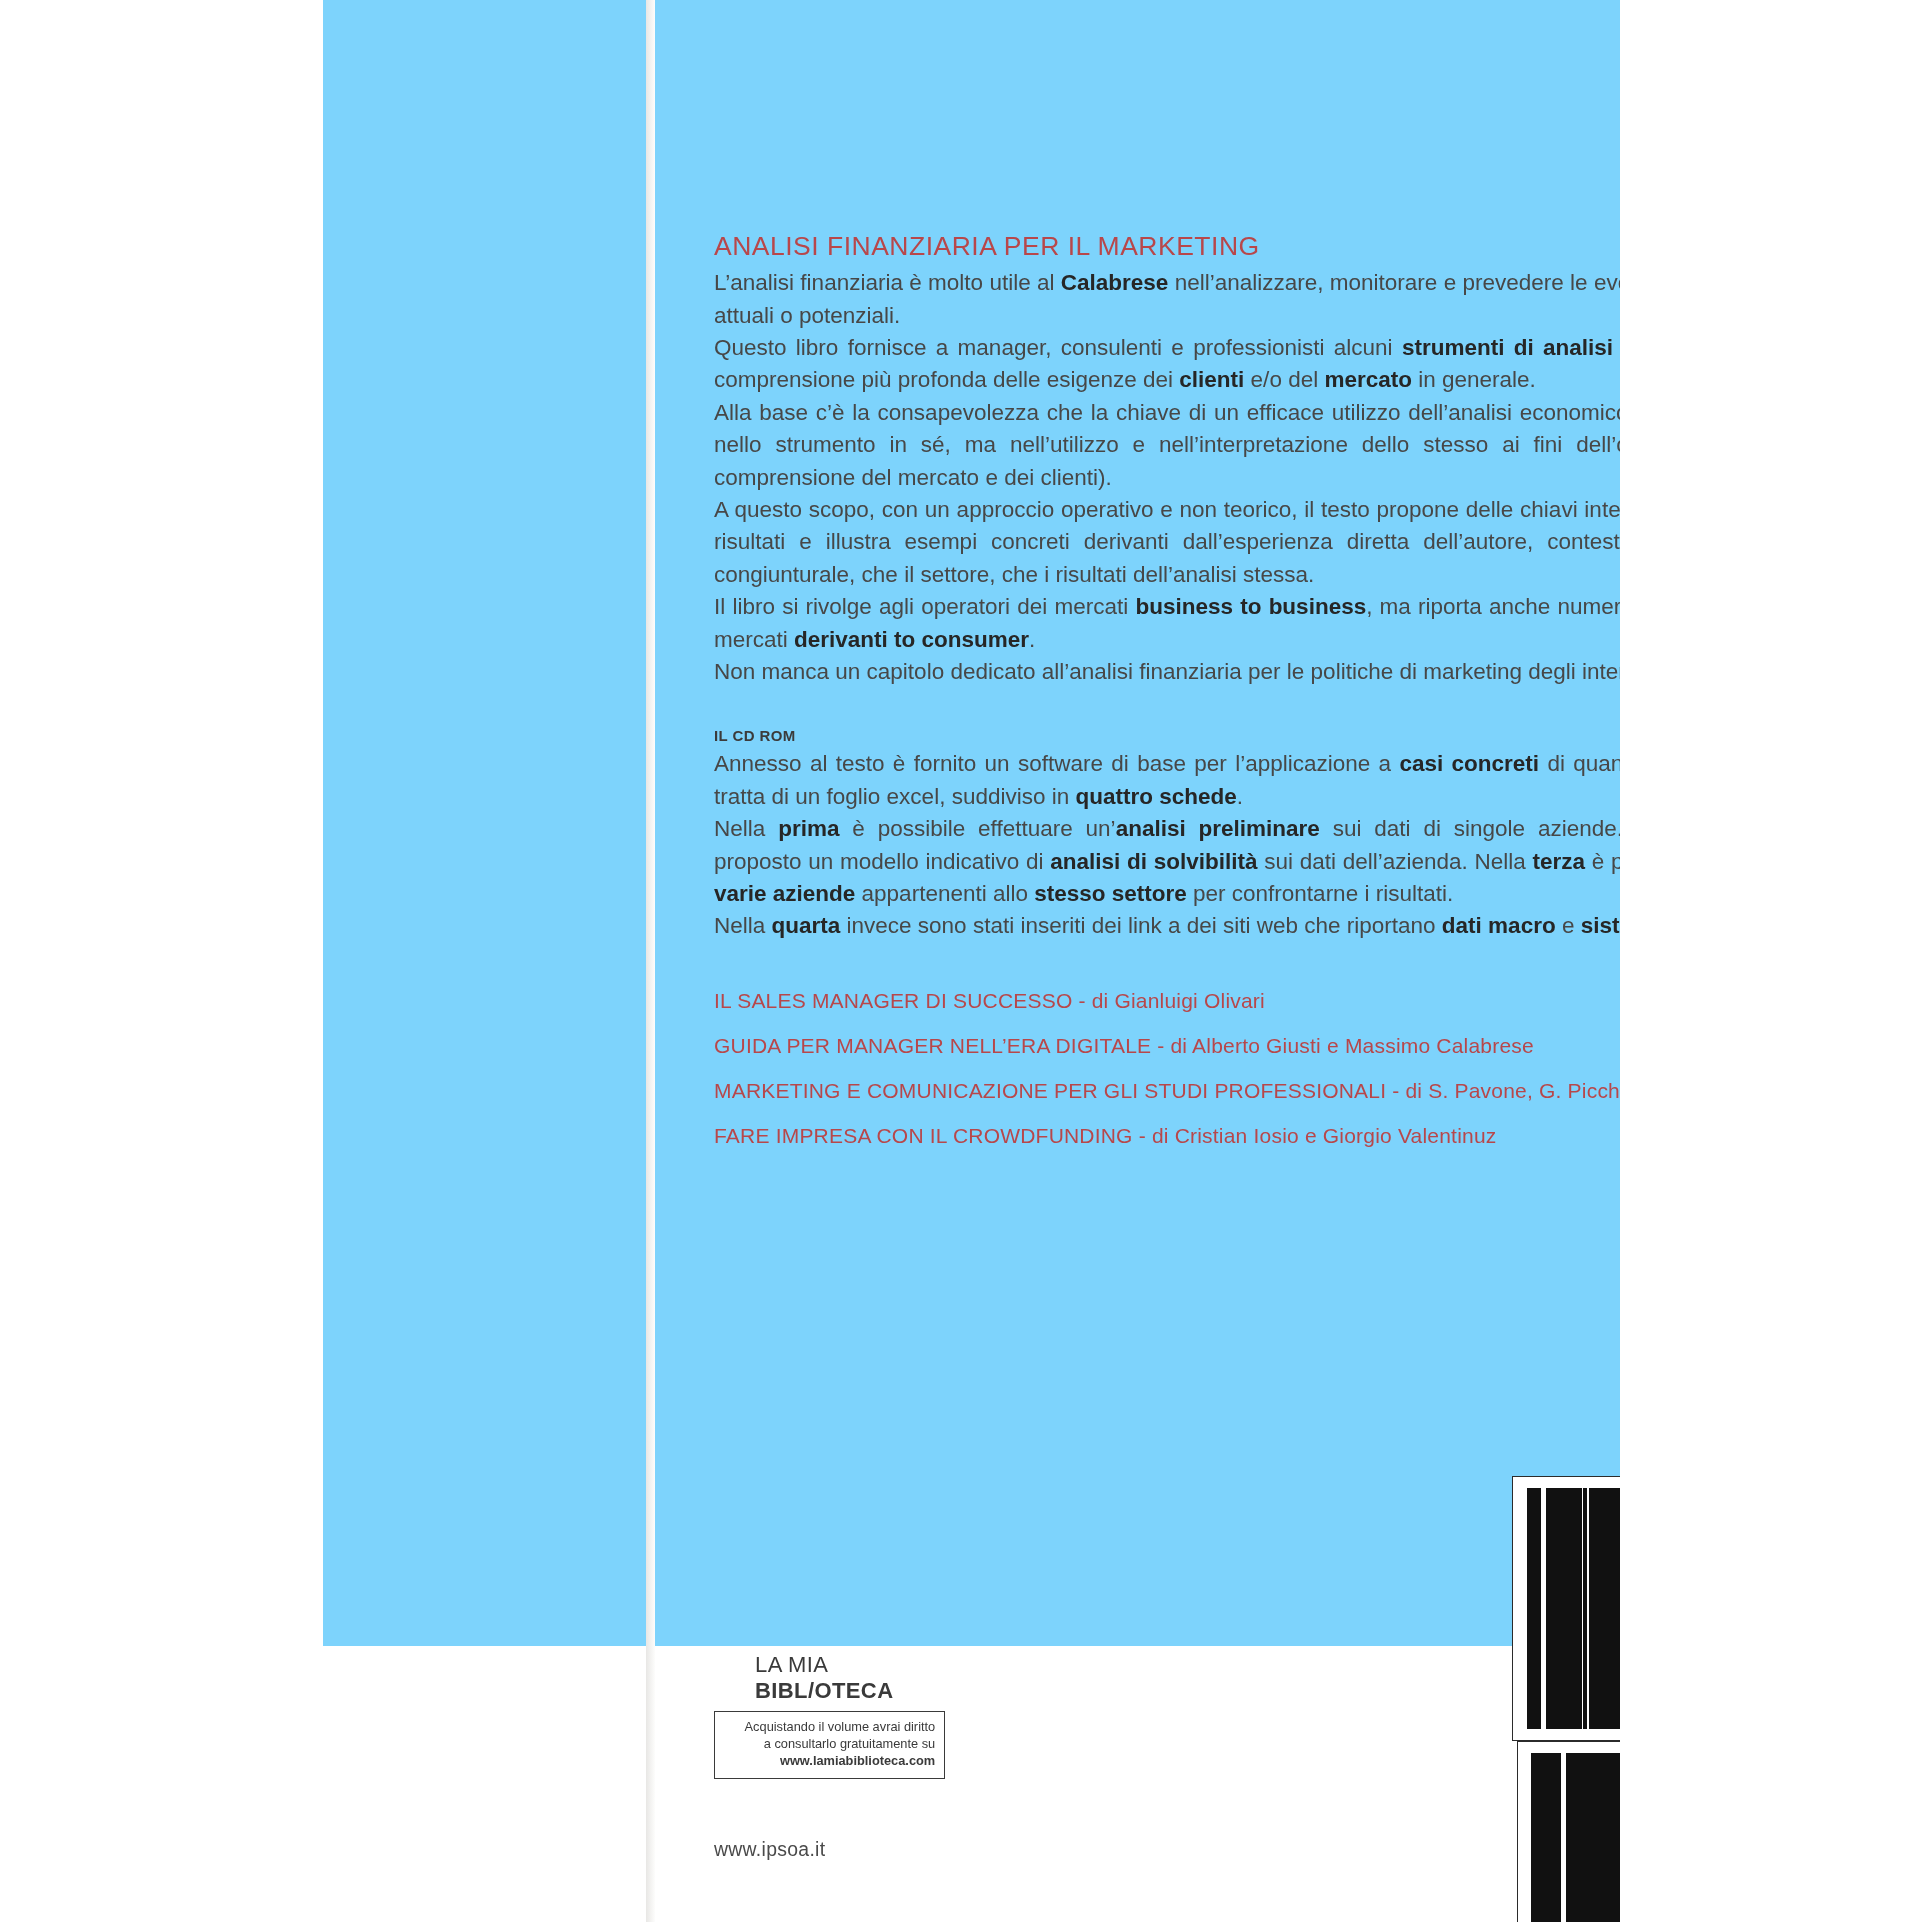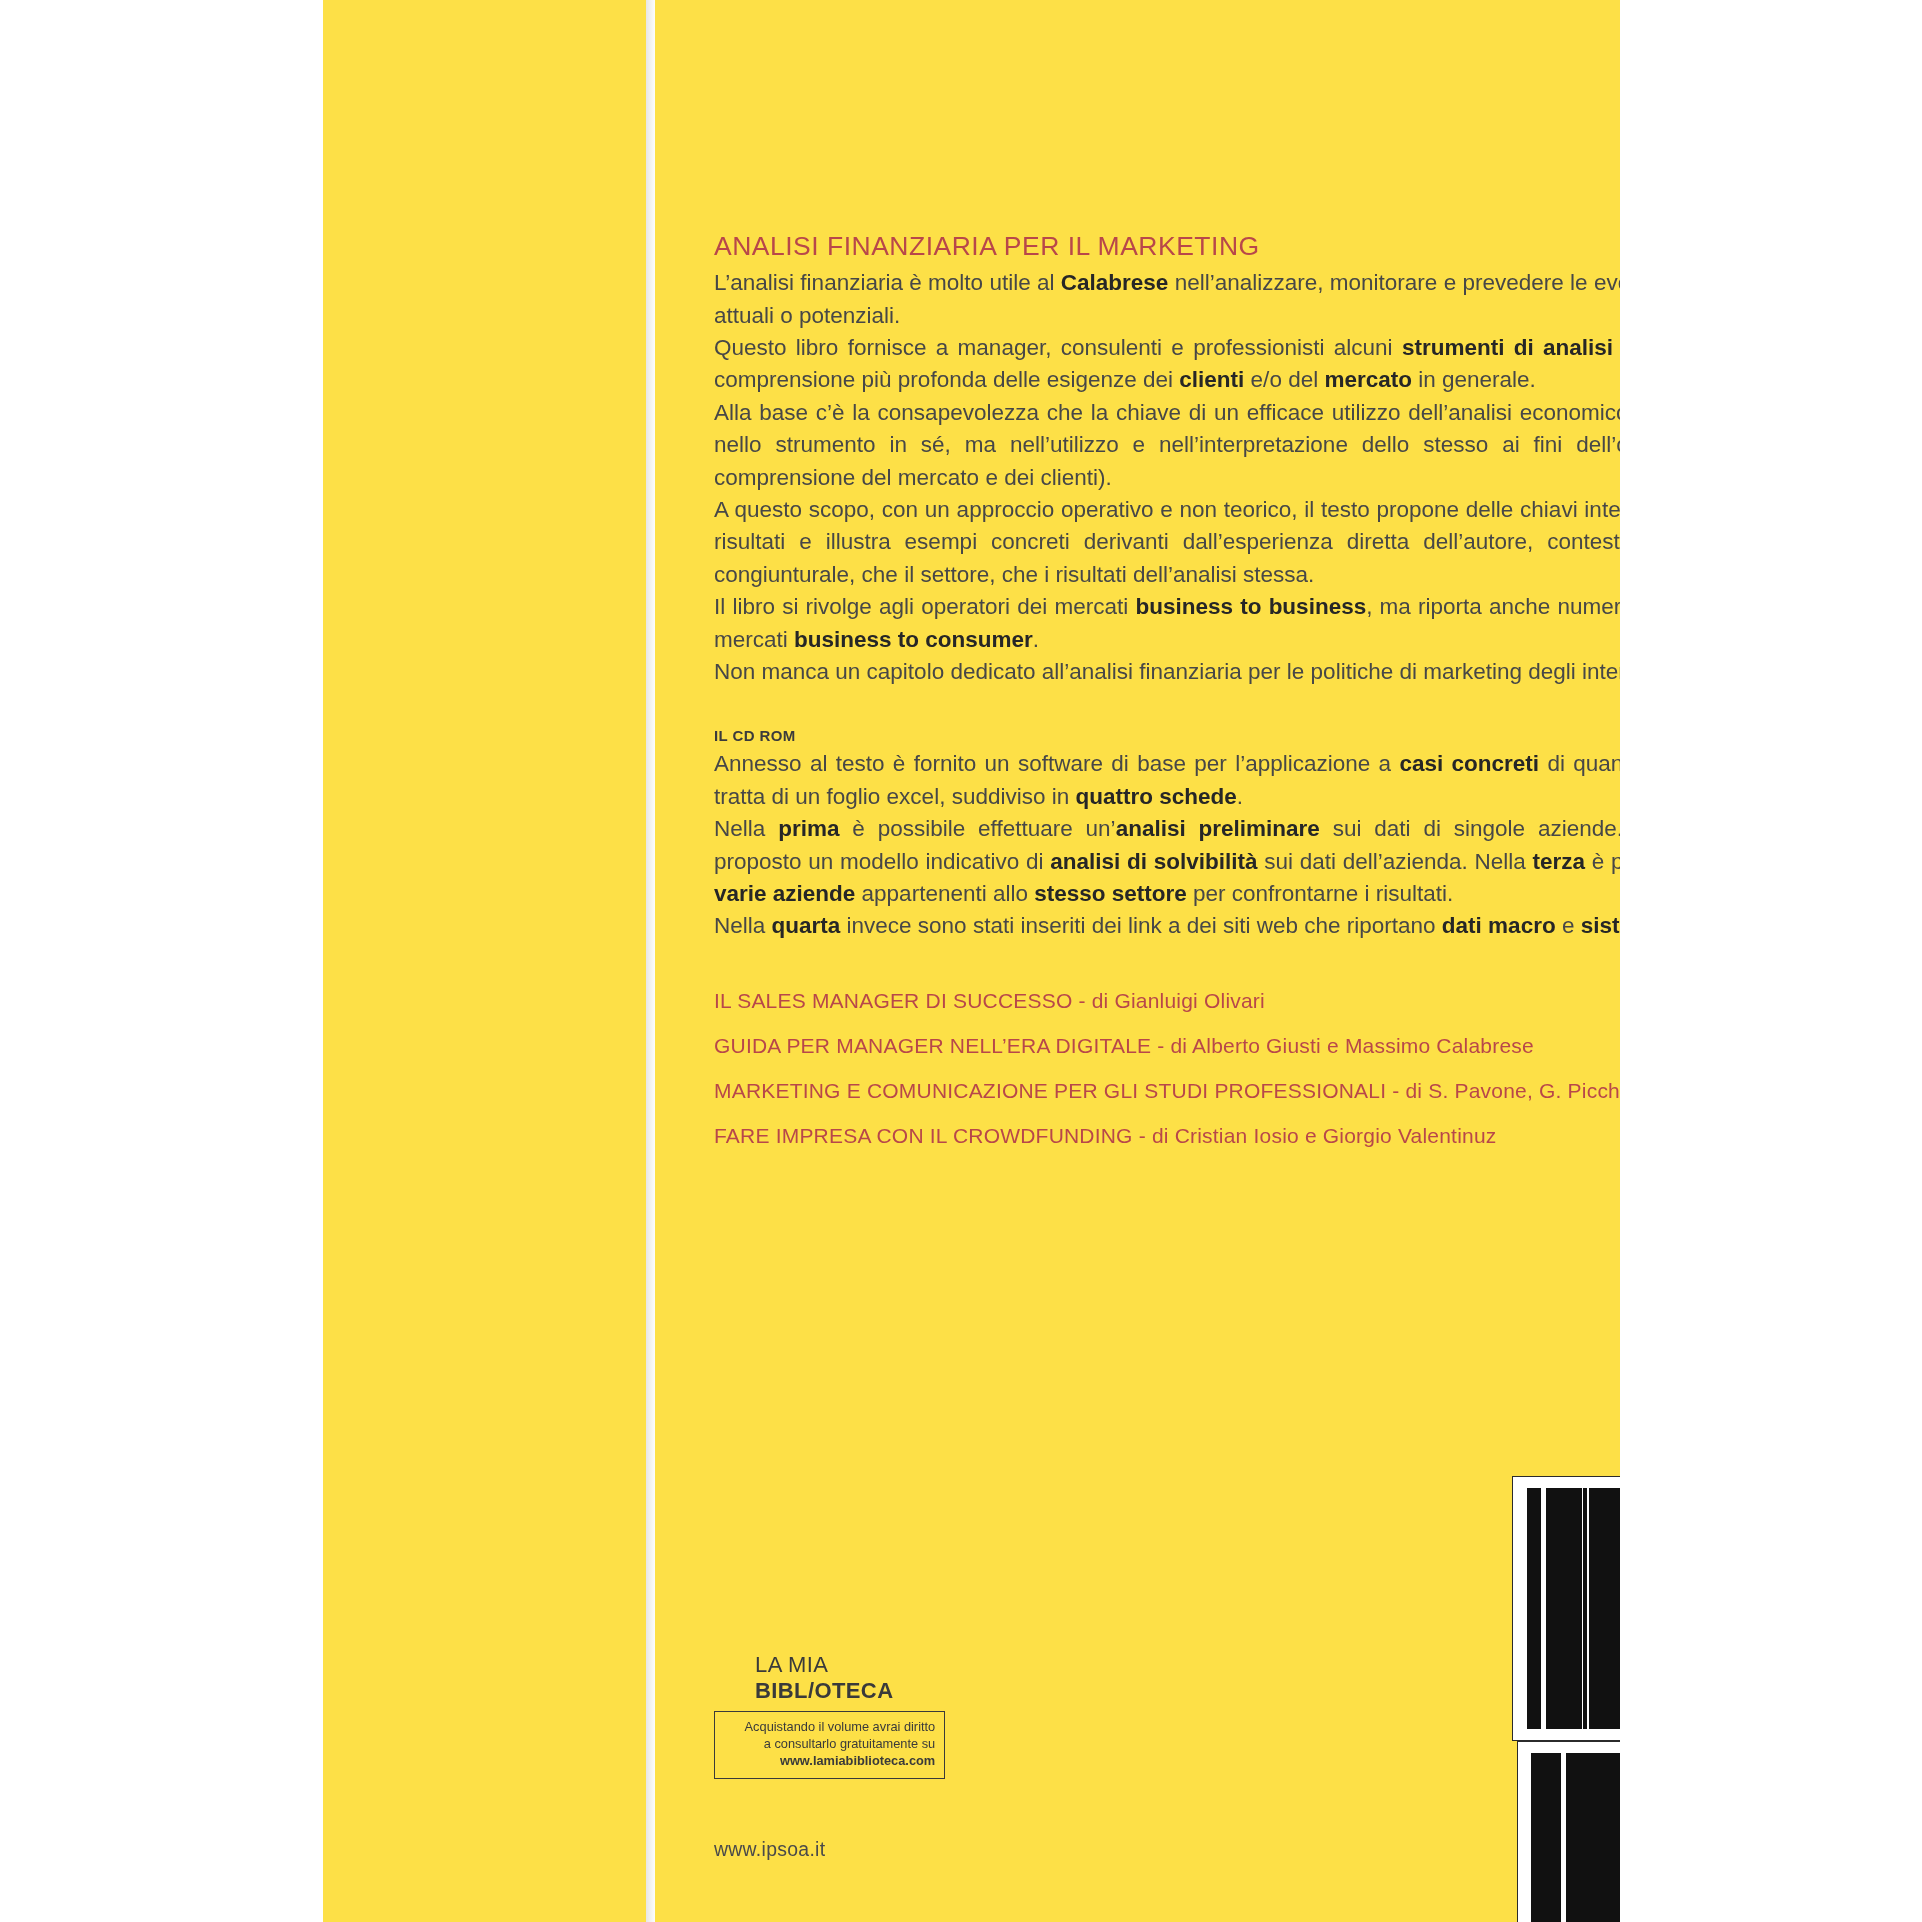--- a/index.html
+++ b/index.html
@@ -14,22 +14,22 @@
     position: relative;
     overflow: hidden;
   }
 
   
   #cover {
     position: absolute;
     left: 323px;
     top: 0;
     width: 1297px;
-    height: 1922px;
-    background: #fde047;
+    height: 1646px;
+    background: #7dd3fc;
   }
   
   #left-edge {
     position: absolute;
     left: 323px;
     top: 0;
     width: 8.8px;
     height: 1922px;
     background: linear-gradient(to right, #e8e7e5, #fdfdfc);
   }
@@ -183,21 +183,21 @@
   <div id="left-edge"></div>
 
   <div id="text-col">
 
     <h1 class="heading">ANALISI FINANZIARIA PER IL MARKETING</h1>
 
     <p class="body-para">L’analisi finanziaria è molto utile al <b>Calabrese</b> nell’analizzare, monitorare e prevedere le evoluzioni dei propri clienti attuali o potenziali.</p>
     <p class="body-para">Questo libro fornisce a manager, consulenti e professionisti alcuni <b>strumenti di analisi finanziaria</b> utili ad una comprensione più profonda delle esigenze dei <b>clienti</b> e/o del <b>mercato</b> in generale.</p>
     <p class="body-para">Alla base c’è la consapevolezza che la chiave di un efficace utilizzo dell’analisi economico-finanziaria non risiede nello strumento in sé, ma nell’utilizzo e nell’interpretazione dello stesso ai fini dell’obiettivo desiderato (la comprensione del mercato e dei clienti).</p>
     <p class="body-para">A questo scopo, con un approccio operativo e non teorico, il testo propone delle chiavi interpretative specifiche dei risultati e illustra esempi concreti derivanti dall’esperienza diretta dell’autore, contestualizzando sia la fase congiunturale, che il settore, che i risultati dell’analisi stessa.</p>
-    <p class="body-para">Il libro si rivolge agli operatori dei mercati <b>business to business</b>, ma riporta anche numerosi spunti utilizzabili nei mercati <b>business to consumer</b>.</p>
+    <p class="body-para">Il libro si rivolge agli operatori dei mercati <b>business to business</b>, ma riporta anche numerosi spunti utilizzabili nei mercati <b>derivanti to consumer</b>.</p>
     <p class="body-para">Non manca un capitolo dedicato all’analisi finanziaria per le politiche di marketing degli intermediari finanziari.</p>
 
     <div class="block-gap"></div>
 
     <h2 class="subheading">IL CD ROM</h2>
 
     <p class="body-para">Annesso al testo è fornito un software di base per l’applicazione a <b>casi concreti</b> di quanto illustrato nel libro. Si tratta di un foglio excel, suddiviso in <b>quattro schede</b>.</p>
     <p class="body-para">Nella <b>prima</b> è possibile effettuare un’<b>analisi preliminare</b> sui dati di singole aziende. Nella <b>seconda</b> viene proposto un modello indicativo di <b>analisi di solvibilità</b> sui dati dell’azienda. Nella <b>terza</b> è possibile inserire i dati di <b>varie aziende</b> appartenenti allo <b>stesso settore</b> per confrontarne i risultati.</p>
     <p class="body-para">Nella <b>quarta</b> invece sono stati inseriti dei link a dei siti web che riportano <b>dati macro</b> e <b>sistemici</b> rilevanti.</p>
 

